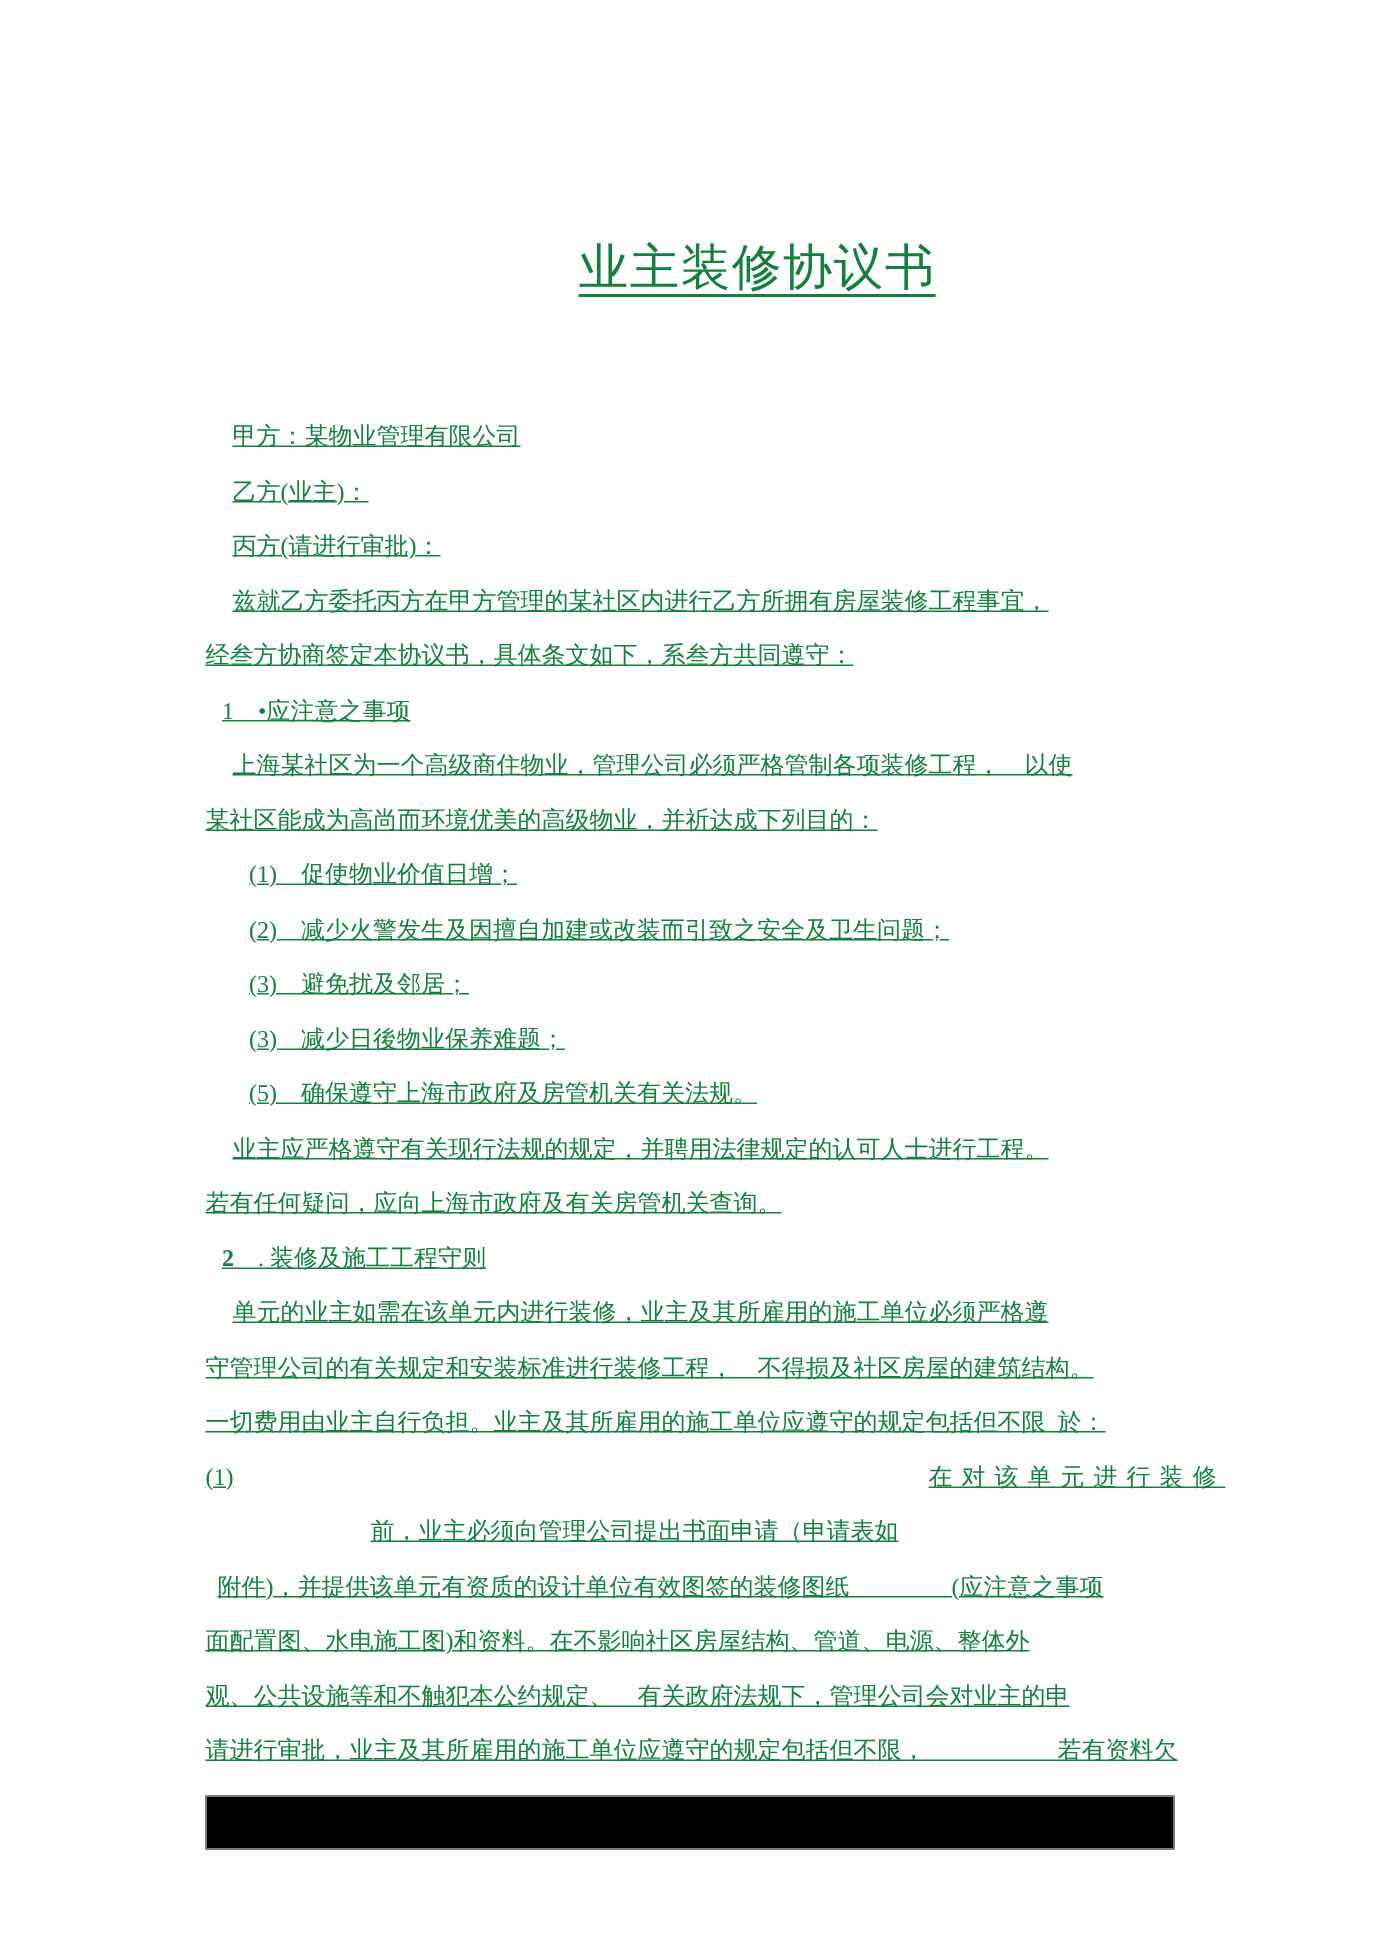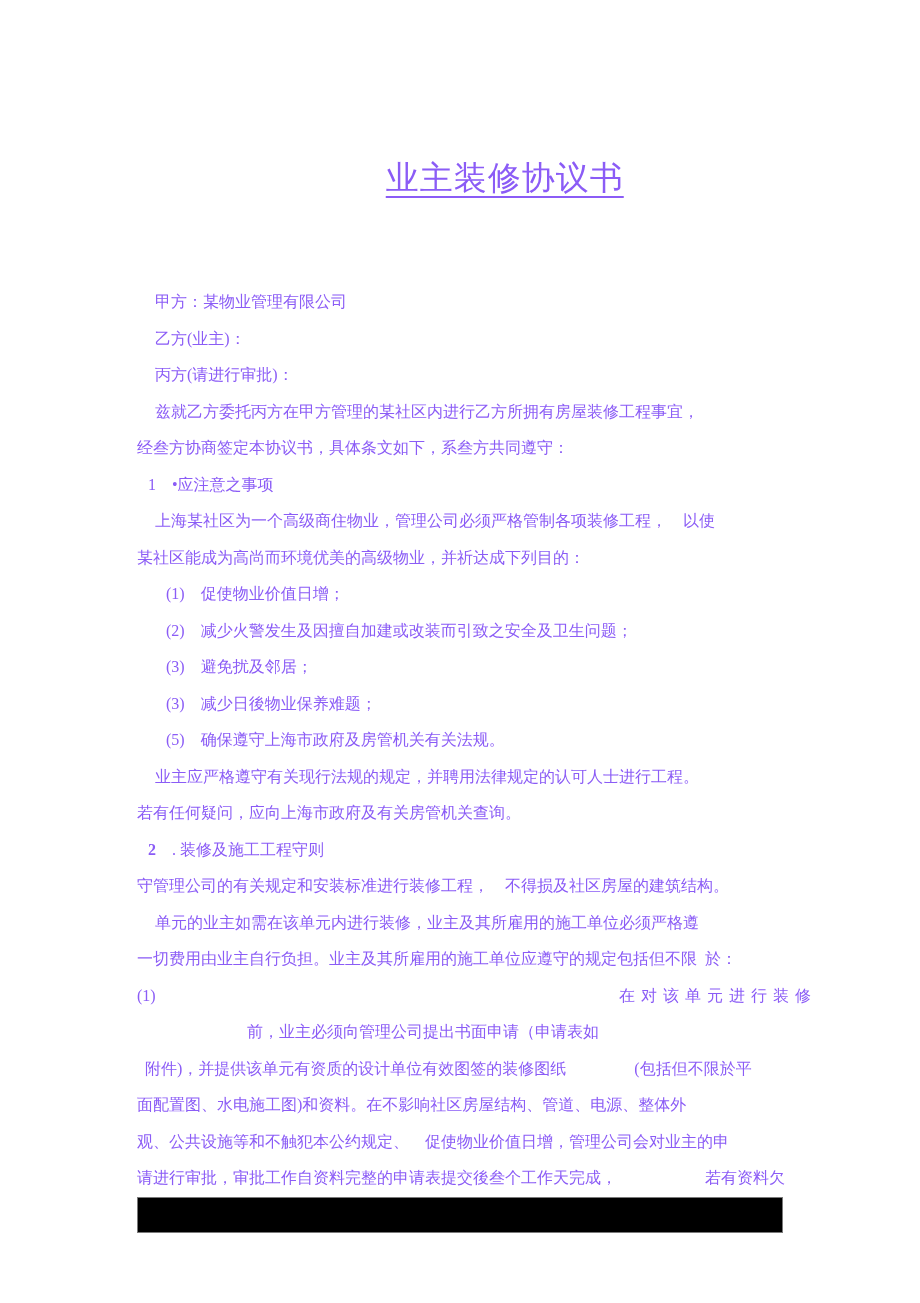--- a/index.html
+++ b/index.html
@@ -6,21 +6,21 @@
     margin: 0;
     padding: 0;
     background: #ffffff;
   }
   .page {
     position: relative;
     width: 920px;
     height: 1303px;
     background: #ffffff;
     font-family: "Liberation Serif", "DejaVu Serif", serif;
-    color: #8b5cf6;
+    color: #15803d;
     overflow: hidden;
   }
   .content {
     position: absolute;
     left: 137px;
     top: 0;
     width: 680px;
     height: 100%;
   }
   .doc-title {
@@ -33,24 +33,25 @@
     letter-spacing: 1px;
     white-space: pre;
   }
   .doc-title .underlined {
     text-decoration: underline;
     text-decoration-thickness: 2px;
     text-underline-offset: 7px;
   }
   .lines {
     position: absolute;
-    top: 284px;
+    top: 274px;
     left: 0;
     width: 100%;
     font-size: 16px;
+    text-decoration: underline;
   }
   .line {
     height: 36.5px;
     line-height: 36.5px;
     white-space: pre;
   }
   .p-indent   { text-indent: 18px; }
   .h-indent   { text-indent: 11px; }
   .list-indent{ text-indent: 29px; }
   .small-indent { text-indent: 8px; }
@@ -92,26 +93,26 @@
       <div class="line p-indent">上海某社区为一个高级商住物业，管理公司必须严格管制各项装修工程，　以使</div>
       <div class="line">某社区能成为高尚而环境优美的高级物业，并祈达成下列目的：</div>
       <div class="line list-indent">(1)　促使物业价值日增；</div>
       <div class="line list-indent">(2)　减少火警发生及因擅自加建或改装而引致之安全及卫生问题；</div>
       <div class="line list-indent">(3)　避免扰及邻居；</div>
       <div class="line list-indent">(3)　减少日後物业保养难题；</div>
       <div class="line list-indent">(5)　确保遵守上海市政府及房管机关有关法规。</div>
       <div class="line p-indent">业主应严格遵守有关现行法规的规定，并聘用法律规定的认可人士进行工程。</div>
       <div class="line">若有任何疑问，应向上海市政府及有关房管机关查询。</div>
       <div class="line h-indent"><span class="bold-num">2</span><span>　. 装修及施工工程守则</span></div>
+      <div class="line p-indent">单元的业主如需在该单元内进行装修，业主及其所雇用的施工单位必须严格遵</div>
       <div class="line">守管理公司的有关规定和安装标准进行装修工程，　不得损及社区房屋的建筑结构。</div>
-      <div class="line p-indent">单元的业主如需在该单元内进行装修，业主及其所雇用的施工单位必须严格遵</div>
       <div class="line">一切费用由业主自行负担。业主及其所雇用的施工单位应遵守的规定包括但不限  於：</div>
       <div class="line flex-line"><span class="left-part">(1)</span><span class="right-part">在对该单元进行装修</span></div>
       <div class="line center-ish">前，业主必须向管理公司提出书面申请（申请表如</div>
-      <div class="line small-indent">附件)，并提供该单元有资质的设计单位有效图签的装修图纸　　　　 (包括但不限於平</div>
+      <div class="line small-indent">附件)，并提供该单元有资质的设计单位有效图签的装修图纸　　　　 (应注意之事项</div>
       <div class="line">面配置图、水电施工图)和资料。在不影响社区房屋结构、管道、电源、整体外</div>
-      <div class="line">观、公共设施等和不触犯本公约规定、　促使物业价值日增，管理公司会对业主的申</div>
-      <div class="line">请进行审批，审批工作自资料完整的申请表提交後叁个工作天完成，　　　　　  若有资料欠</div>
+      <div class="line">观、公共设施等和不触犯本公约规定、　有关政府法规下，管理公司会对业主的申</div>
+      <div class="line">请进行审批，业主及其所雇用的施工单位应遵守的规定包括但不限，　　　　　  若有资料欠</div>
     </div>
   </div>
 
   <div class="redaction"></div>
 </div>
 
 </body></html>

